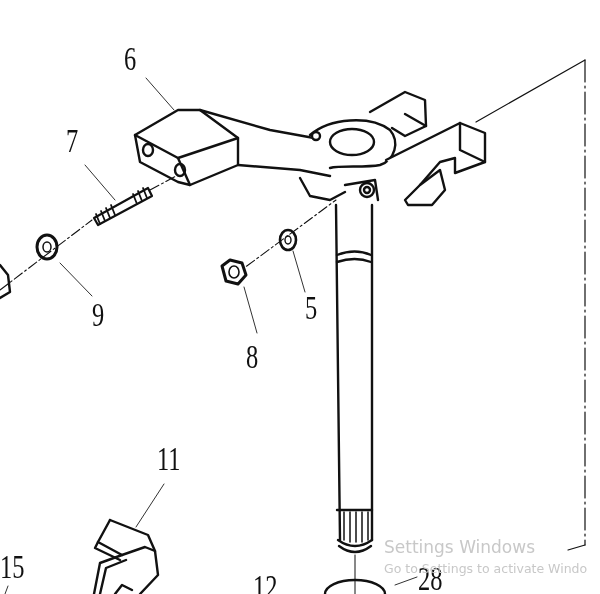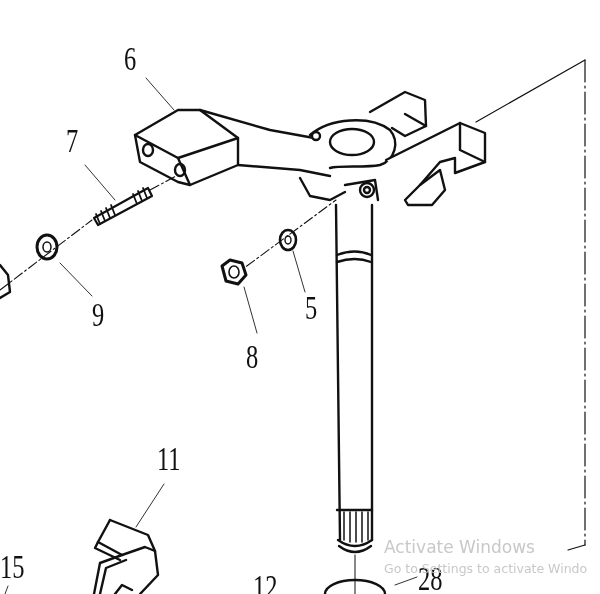--- a/index.html
+++ b/index.html
@@ -128,14 +128,14 @@
 <div class="label" style="left:124px;top:42px;">6</div>
 <div class="label" style="left:66px;top:124px;">7</div>
 <div class="label" style="left:92px;top:298px;">9</div>
 <div class="label" style="left:305px;top:291px;">5</div>
 <div class="label" style="left:246px;top:340px;">8</div>
 <div class="label" style="left:157px;top:442px;">11</div>
 <div class="label" style="left:0px;top:550px;">15</div>
 <div class="label" style="left:253px;top:570px;">12</div>
 <div class="label" style="left:418px;top:562px;">28</div>
 
-<div class="wm1">Activate Windows</div>
+<div class="wm1">Settings Windows</div>
 <div class="wm2">Go to Settings to activate Windo</div>
 
 </body></html>

